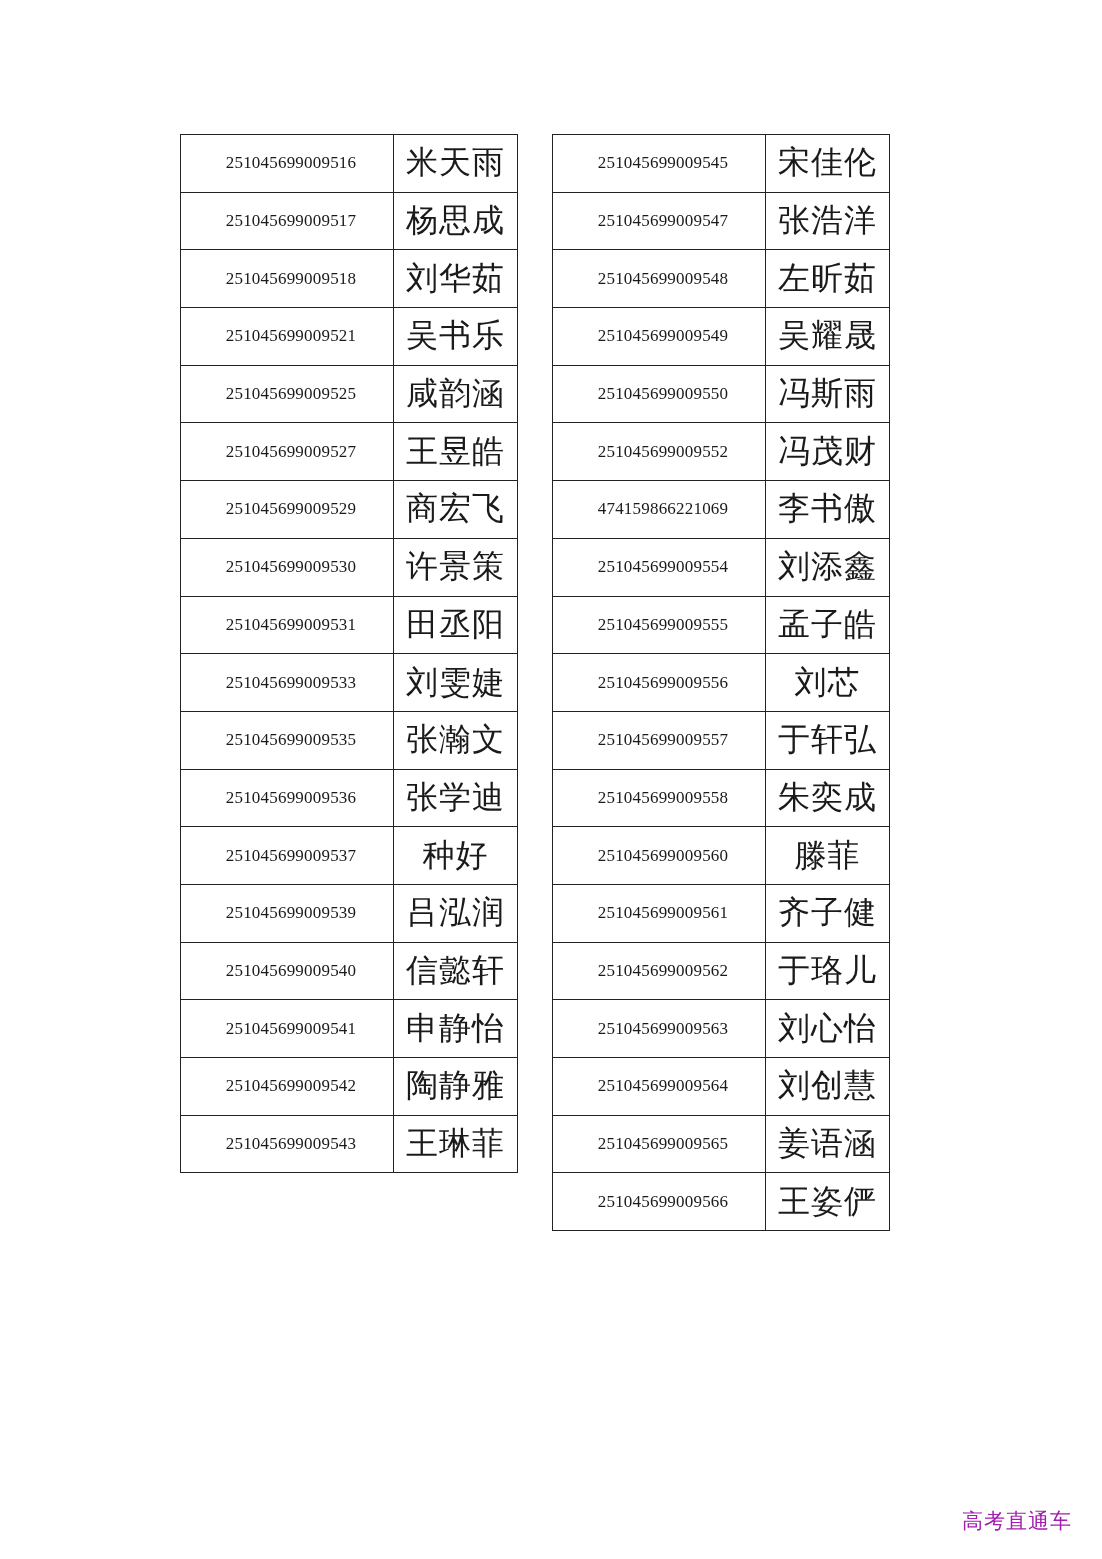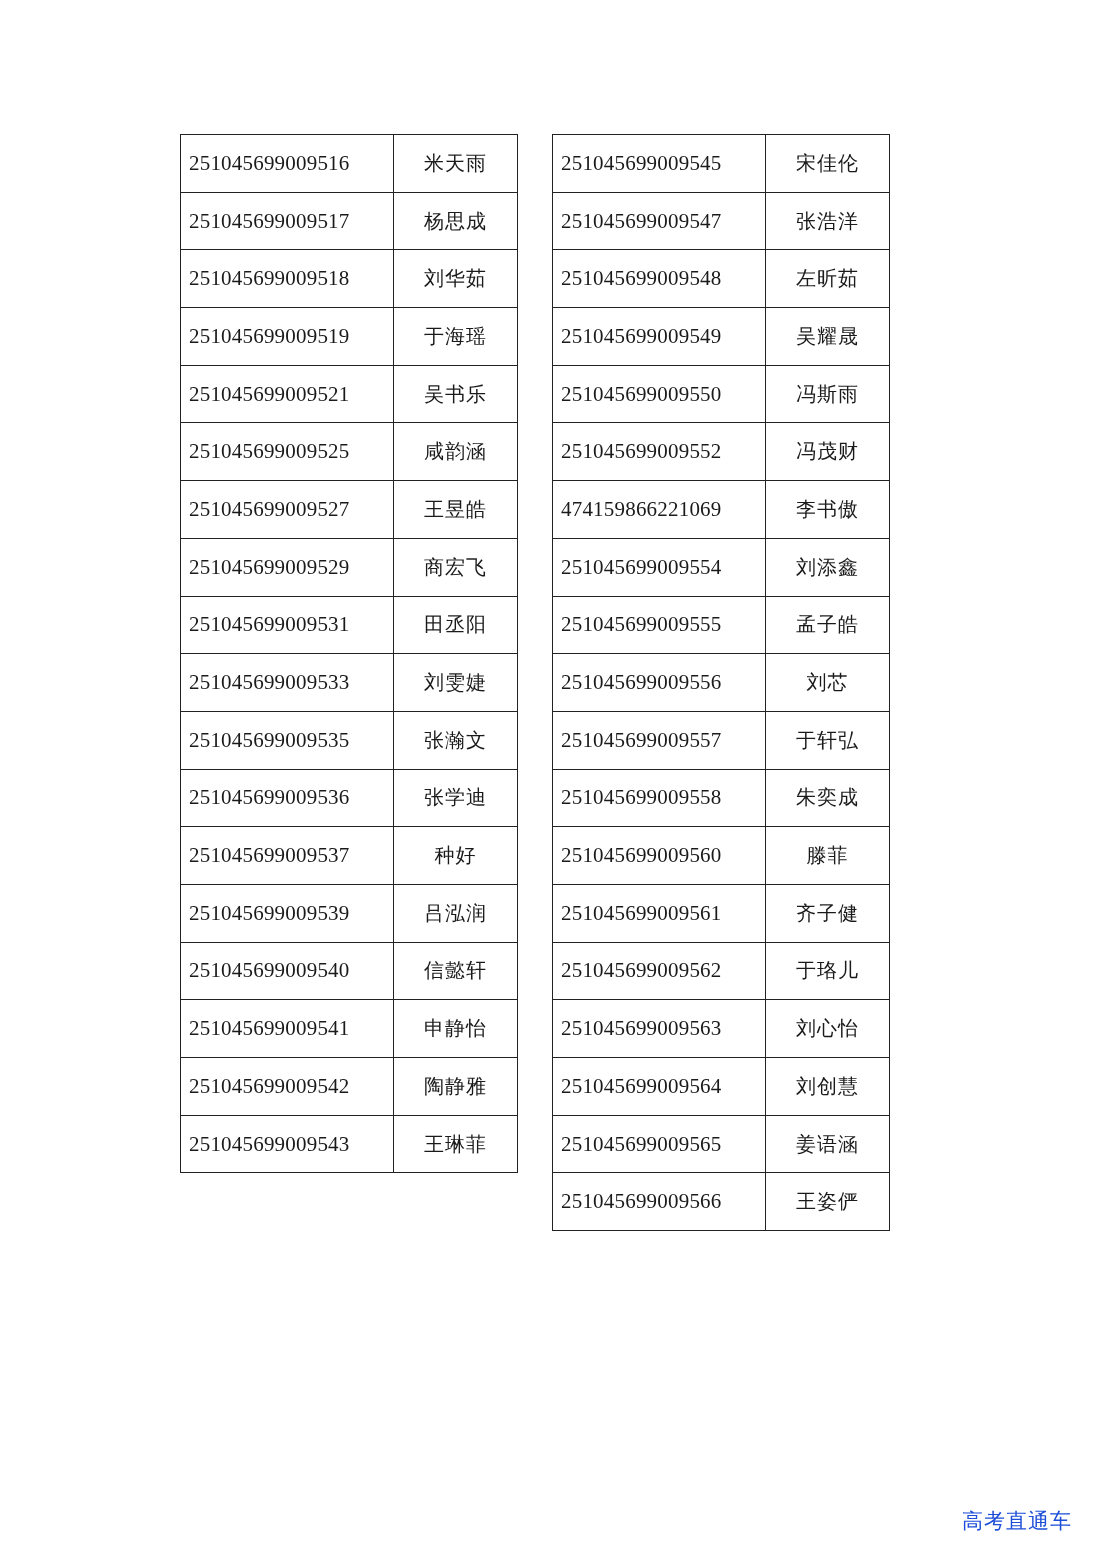--- a/index.html
+++ b/index.html
@@ -25,42 +25,42 @@
     .roster-table.right { left: 552px; }
     .roster-table td {
       border: 1.3px solid #222;
       height: 57.7px;
       padding: 0;
       vertical-align: middle;
       white-space: nowrap;
     }
     .roster-table td.id-cell {
       width: 213px;
-      text-align: left;
+      text-align: center;
       padding-left: 8px;
       box-sizing: border-box;
       font-family: "Liberation Serif", "DejaVu Serif", serif;
-      font-size: 21px;
+      font-size: 17px;
       letter-spacing: 0.2px;
     }
     .roster-table td.name-cell {
       width: 124px;
       text-align: center;
       box-sizing: border-box;
       font-family: "DejaVu Sans", "Liberation Sans", sans-serif;
-      font-size: 20px;
+      font-size: 32px;
       letter-spacing: 1px;
     }
     .watermark {
       position: absolute;
       right: 30px;
       top: 1507px;
       font-family: "DejaVu Sans", "Liberation Sans", sans-serif;
       font-size: 21px;
-      color: #1d4ed8;
+      color: #a21caf;
       letter-spacing: 1px;
     }
   </style>
 </head>
 <body>
 
 <table class="roster-table left">
   <tbody>
     <tr>
         <td class="id-cell">251045699009516</td>
@@ -68,40 +68,40 @@
       </tr>
     <tr>
         <td class="id-cell">251045699009517</td>
         <td class="name-cell">杨思成</td>
       </tr>
     <tr>
         <td class="id-cell">251045699009518</td>
         <td class="name-cell">刘华茹</td>
       </tr>
     <tr>
-        <td class="id-cell">251045699009519</td>
-        <td class="name-cell">于海瑶</td>
-      </tr>
-    <tr>
         <td class="id-cell">251045699009521</td>
         <td class="name-cell">吴书乐</td>
       </tr>
     <tr>
         <td class="id-cell">251045699009525</td>
         <td class="name-cell">咸韵涵</td>
       </tr>
     <tr>
         <td class="id-cell">251045699009527</td>
         <td class="name-cell">王昱皓</td>
       </tr>
     <tr>
         <td class="id-cell">251045699009529</td>
         <td class="name-cell">商宏飞</td>
       </tr>
     <tr>
+        <td class="id-cell">251045699009530</td>
+        <td class="name-cell">许景策</td>
+      </tr>
+    <tr>
         <td class="id-cell">251045699009531</td>
         <td class="name-cell">田丞阳</td>
       </tr>
     <tr>
         <td class="id-cell">251045699009533</td>
         <td class="name-cell">刘雯婕</td>
       </tr>
     <tr>
         <td class="id-cell">251045699009535</td>
         <td class="name-cell">张瀚文</td>

